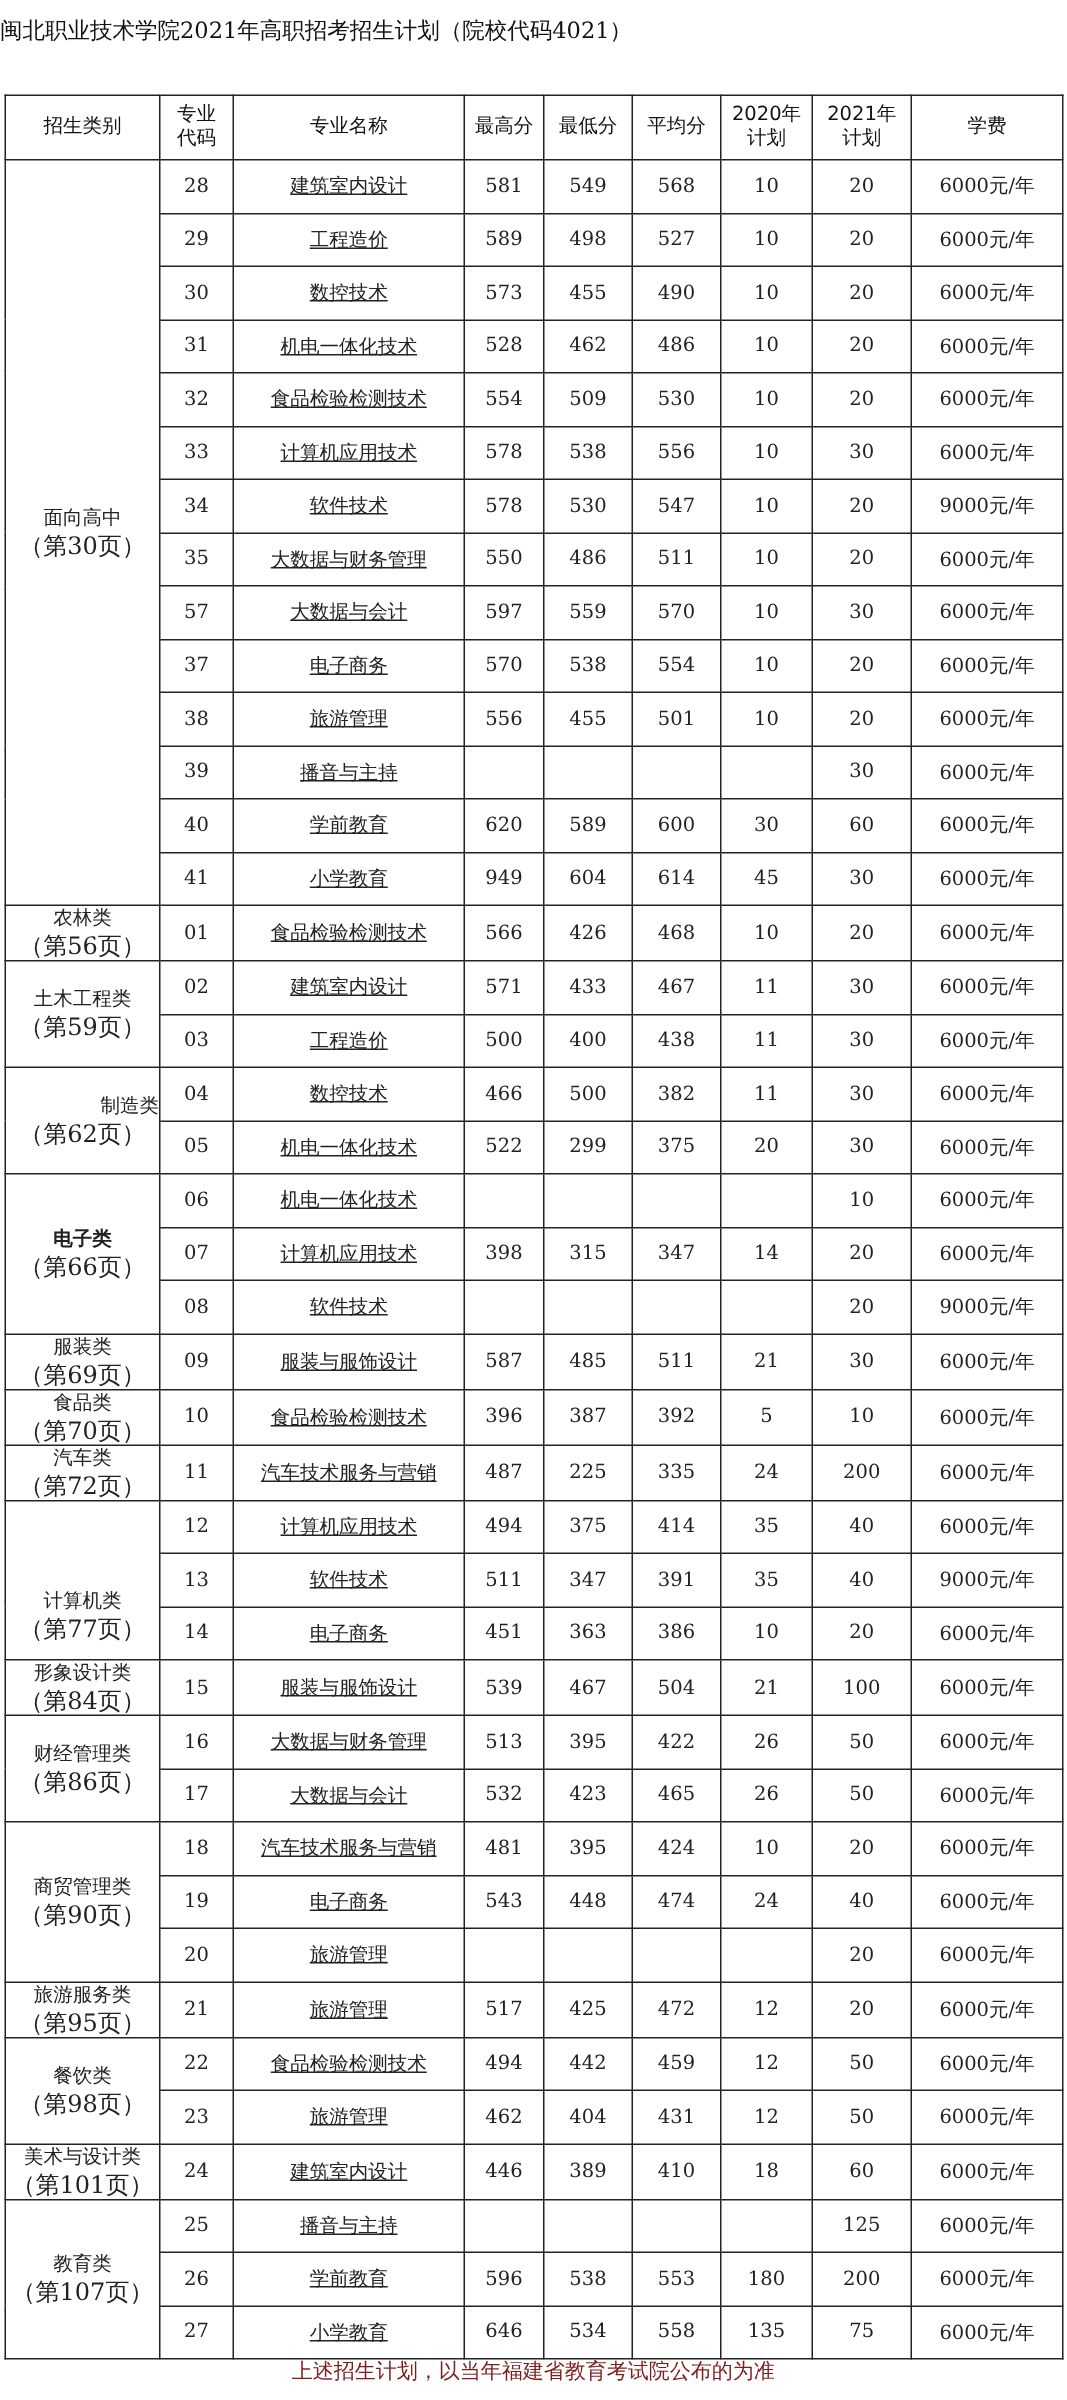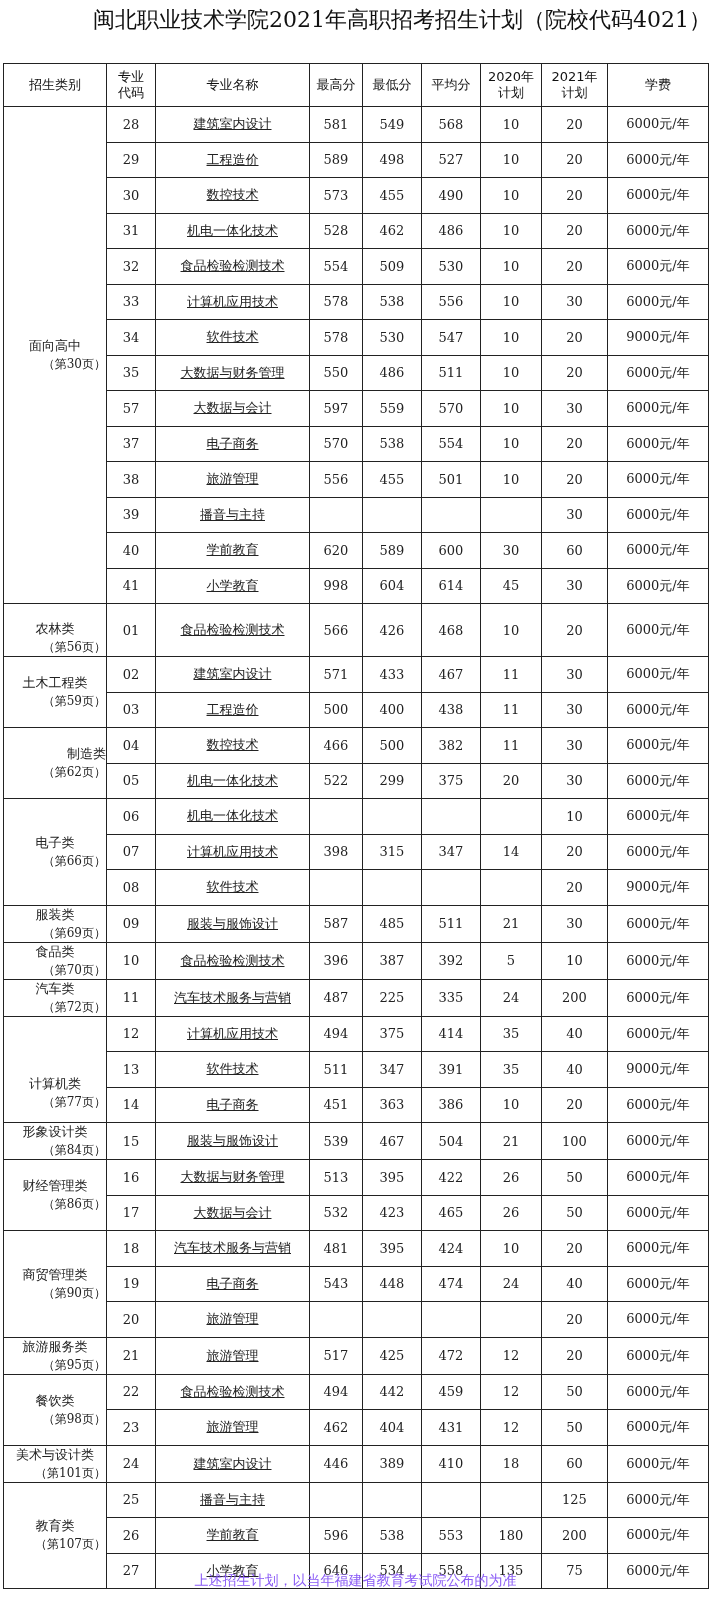--- a/index.html
+++ b/index.html
@@ -1,31 +1,31 @@
 <!DOCTYPE html>
 <html><head>
 <meta charset="utf-8">
 <style>
   html, body { margin: 0; padding: 0; background: #ffffff; }
   body { width: 711px; height: 1600px; position: relative; overflow: hidden;
          font-family: "DejaVu Serif", "Liberation Serif", serif; color: #1a1a1a; }
-  .title { position: absolute; left: 0; top: 6px; width: 711px; text-align: right;
-           font-size: 22px; line-height: 28px; letter-spacing: 0px; color: #111; white-space: nowrap; }
+  .title { position: absolute; left: 0; top: 6px; width: 711px; text-align: left;
+           font-size: 15px; line-height: 28px; letter-spacing: 0px; color: #111; white-space: nowrap; }
   table.plan { position: absolute; left: 3px; top: 63px; width: 705px;
                border-collapse: collapse; table-layout: fixed; }
   table.plan td, table.plan th { border: 1.5px solid #222; padding: 0; text-align: center;
                vertical-align: middle; font-size: 13px; color: #222; overflow: hidden; white-space: nowrap; }
   table.plan th { height: 42px; font-weight: normal; font-family: "DejaVu Sans", "Liberation Sans", sans-serif;
                font-size: 13px; line-height: 16px; color: #111; }
   table.plan td { height: 34.5px; }
   td.name { text-align: left; padding-left: 4px; text-decoration: underline; }
   td.cat { font-size: 13px; line-height: 18px; white-space: normal; }
-  td.cat .page { font-size: 12px; display: block; text-align: right; }
+  td.cat .page { font-size: 16px; display: block; }
   .footer { position: absolute; left: 0; top: 1572px; width: 711px; text-align: center;
-            font-size: 14px; color: #8b5cf6; }
+            font-size: 14px; color: #7f1d1d; }
 </style>
 </head>
 <body>
 
 <div class="title">闽北职业技术学院2021年高职招考招生计划（院校代码4021）</div>
 
 <table class="plan">
   <colgroup>
     <col style="width:103px">
       <col style="width:49px">
@@ -181,30 +181,30 @@
         <td>620</td>
         <td>589</td>
         <td>600</td>
         <td>30</td>
         <td>60</td>
         <td>6000元/年</td>
       </tr>
       <tr>
         <td>41</td>
         <td class="name">小学教育</td>
-        <td>998</td>
+        <td>949</td>
         <td>604</td>
         <td>614</td>
         <td>45</td>
         <td>30</td>
         <td>6000元/年</td>
       </tr>
       <tr>
         <td class="cat" rowspan="1">
-          <span style="display: block; margin-top: 16px;">农林类</span>
+          <span style="display: block;">农林类</span>
           <span class="page">（第56页）</span>
         </td>
         <td>01</td>
         <td class="name">食品检验检测技术</td>
         <td>566</td>
         <td>426</td>
         <td>468</td>
         <td>10</td>
         <td>20</td>
         <td>6000元/年</td>
@@ -252,21 +252,21 @@
         <td class="name">机电一体化技术</td>
         <td>522</td>
         <td>299</td>
         <td>375</td>
         <td>20</td>
         <td>30</td>
         <td>6000元/年</td>
       </tr>
       <tr>
         <td class="cat" rowspan="3">
-          <span style="display: block;">电子类</span>
+          <span style="display: block; font-weight: bold;">电子类</span>
           <span class="page">（第66页）</span>
         </td>
         <td>06</td>
         <td class="name">机电一体化技术</td>
         <td></td>
         <td></td>
         <td></td>
         <td></td>
         <td>10</td>
         <td>6000元/年</td>

